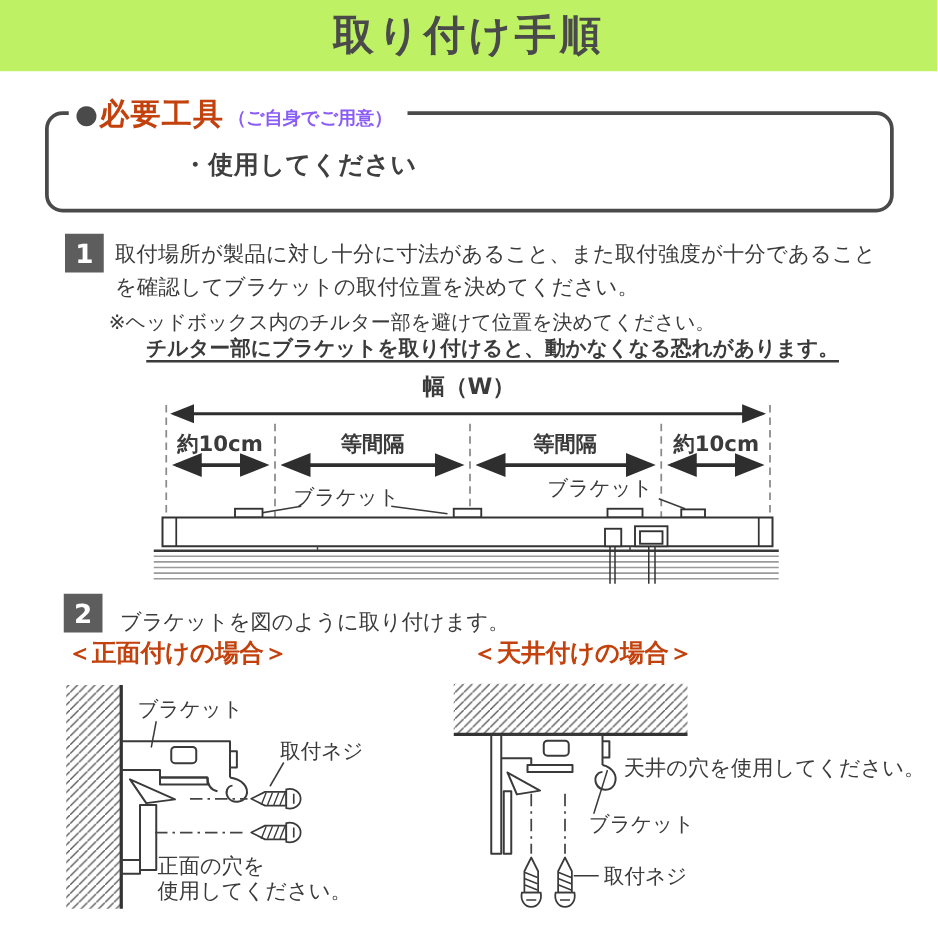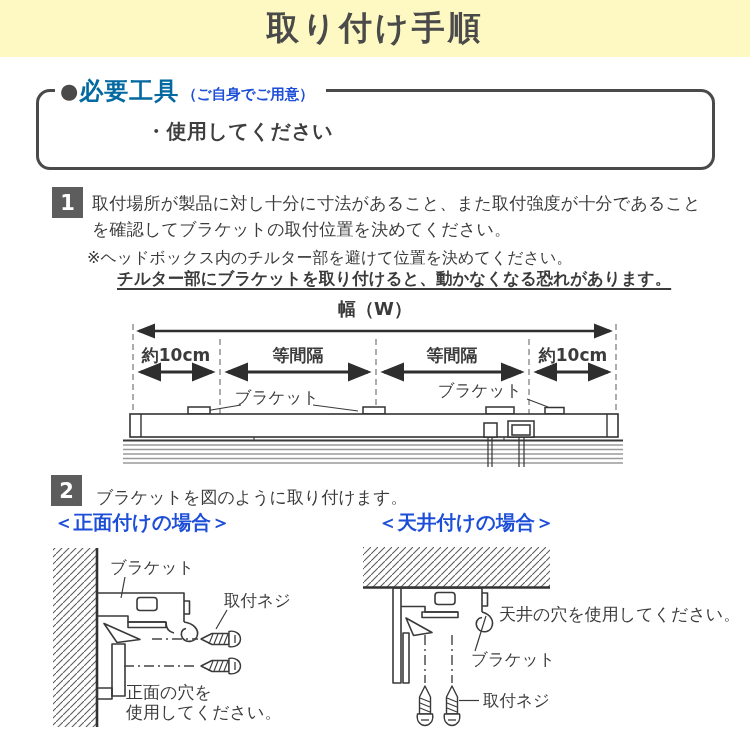--- a/index.html
+++ b/index.html
@@ -2,51 +2,51 @@
 <html><head>
 <meta charset="utf-8">
 <style>
   html,body { margin:0; padding:0; background:#fff; }
   .page {
     position:relative; width:750px; height:750px; background:#ffffff;
     font-family:"DejaVu Sans","Liberation Sans",sans-serif; color:#3b3b3b; overflow:hidden;
   }
   
   .title-band { position:absolute; left:0; top:0; width:750px; height:57px;
-    background:#fef9c3; display:flex; align-items:center; justify-content:center; }
+    background:#bef264; display:flex; align-items:center; justify-content:center; }
   .title-band h1 { margin:0; font-size:33px; font-weight:700; color:#4a4a4a; letter-spacing:3px; }
 
   
   .tools-box { position:absolute; left:36px; top:89px; width:673px; height:75px;
     border:3px solid #4a4a4a; border-radius:14px; }
   .tools-title { position:absolute; left:16px; top:-18px; height:34px;
     display:flex; align-items:center; background:#fff; padding:0 12px 0 5px; }
   .tools-bullet { font-size:21px; color:#4a4a4a; margin-right:1px; line-height:1; }
-  .tools-heading { font-size:24px; font-weight:700; color:#0369a1; letter-spacing:1px; }
-  .tools-note { font-size:14.5px; font-weight:600; color:#1d4ed8; margin-left:3px; margin-top:6px; }
+  .tools-heading { font-size:24px; font-weight:700; color:#c2410c; letter-spacing:1px; }
+  .tools-note { font-size:14.5px; font-weight:600; color:#8b5cf6; margin-left:3px; margin-top:6px; }
   .tool-item { position:absolute; top:26px; font-size:20px; font-weight:600; color:#3f3f3f; letter-spacing:0.5px; }
   .tool-item.t0 { left:107px; }
   .tool-item.t1 { left:354px; }
 
   
   .badge { position:absolute; width:31px; height:31px; background:#5d5d5d; color:#ffffff;
     font-size:21px; font-weight:600; display:flex; align-items:center; justify-content:center; }
   #badge1 { left:52px; top:187px; }
   #badge2 { left:51px; top:475px; }
 
   .s1line { position:absolute; left:92px; font-size:17px; color:#3b3b3b; letter-spacing:0.2px; white-space:nowrap; }
   #s1l1 { top:192px; }
   #s1l2 { top:218px; }
   .s1note { position:absolute; font-size:16px; color:#3b3b3b; white-space:nowrap; }
   #s1n1 { left:87px; top:248px; }
   #s1n2 { left:101px; top:268px; font-weight:700; font-size:16.5px;
     text-decoration:underline; text-underline-offset:4px; text-decoration-thickness:1.5px;margin-left:16px; }
 
   #s2text { position:absolute; left:96px; top:486px; font-size:17px; white-space:nowrap;text-align:right; }
-  .mount-heading { position:absolute; top:509px; font-size:19.5px; font-weight:700; color:#1d4ed8; white-space:nowrap; }
+  .mount-heading { position:absolute; top:509px; font-size:19.5px; font-weight:700; color:#c2410c; white-space:nowrap; }
   #hFront { left:54px; }
   #hCeiling { left:378px; }
 
   svg.diagram { position:absolute; left:0; top:295px; }
   svg.illus   { position:absolute; left:0; top:540px; }
   svg text { font-family:"DejaVu Sans","Liberation Sans",sans-serif; fill:#3b3b3b; }
 </style>
 </head>
 <body>
 

